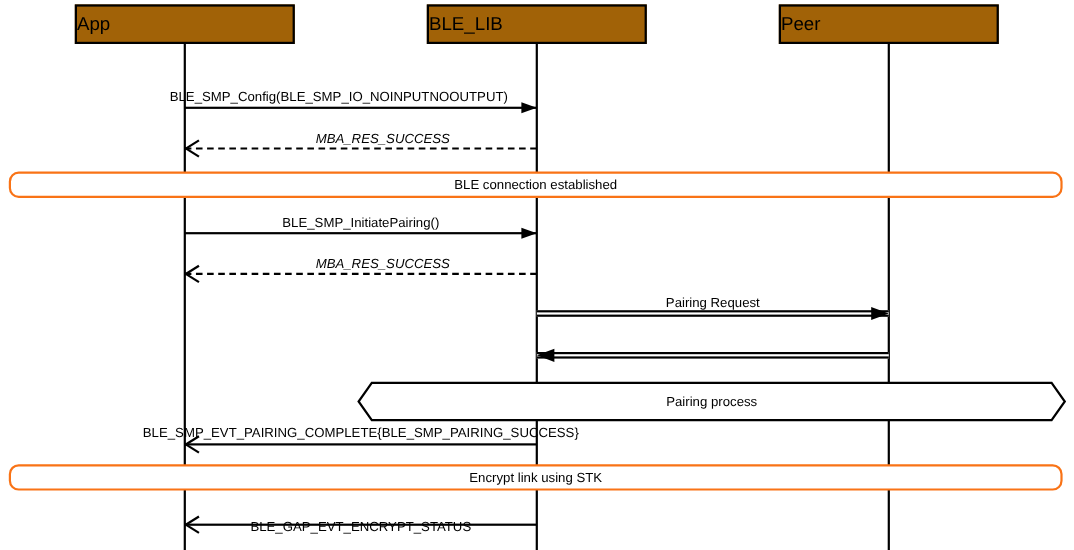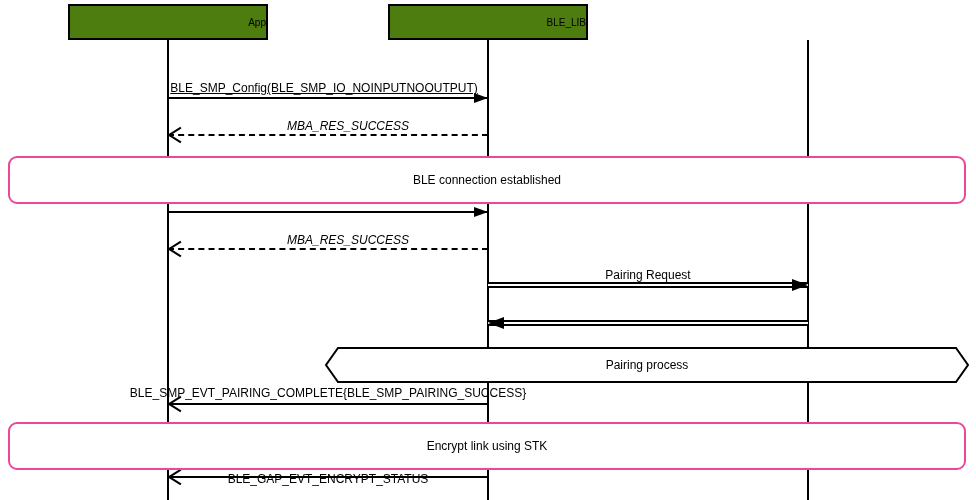--- a/index.html
+++ b/index.html
@@ -22,25 +22,25 @@
     z-index: 1;
   }
   
   .actor {
     position: absolute;
     top: 4px;
     width: 200px;
     height: 36px;
     box-sizing: border-box;
     border: 2px solid #000000;
-    background: #4d7c0f;
+    background: #a16207;
     display: flex;
     align-items: center;
-    justify-content: flex-end;
-    font-size: 10px;
+    justify-content: flex-start;
+    font-size: 17px;
     z-index: 2;
   }
   
   .mlabel {
     position: absolute;
     transform: translateX(-50%);
     white-space: nowrap;
     font-size: 12px;
     line-height: 15px;
     height: 15px;
@@ -85,23 +85,23 @@
     background: #000000;
     transform-origin: 1px 1px;
   }
   .oarrow-left::before { transform: rotate(32deg); }
   .oarrow-left::after  { transform: rotate(-32deg); }
   
   .band {
     position: absolute;
     left: 8px;
     width: 958px;
-    height: 48px;
+    height: 24px;
     box-sizing: border-box;
-    border: 2px solid #ec4899;
+    border: 2px solid #f97316;
     border-radius: 9px;
     background: #ffffff;
     display: flex;
     align-items: center;
     justify-content: center;
     font-size: 12px;
     z-index: 4;
   }
   
   .pointed-band { position: absolute; left: 324px; top: 346px; width: 646px; height: 38px; z-index: 4; }
@@ -121,33 +121,37 @@
   <div class="lifeline" style="left:167px;"></div>
   <div class="lifeline" style="left:487px;"></div>
   <div class="lifeline" style="left:807px;"></div>
 
   <div class="actor" style="left:68px;">
     <span>App</span>
   </div>
   <div class="actor" style="left:388px;">
     <span>BLE_LIB</span>
   </div>
+  <div class="actor" style="left:708px;">
+    <span>Peer</span>
+  </div>
 
-  <div class="mlabel" style="left:324px; top:81px;text-decoration:underline;">BLE_SMP_Config(BLE_SMP_IO_NOINPUTNOOUTPUT)</div>
+  <div class="mlabel" style="left:308px; top:81px;">BLE_SMP_Config(BLE_SMP_IO_NOINPUTNOOUTPUT)</div>
   <div class="mline solid" style="left:168px; top:97px; width:320px;"></div>
   <div class="tri-right" style="left:474px; top:93px;"></div>
 
   <div class="mlabel italic" style="left:328px; top:119px;">MBA_RES_SUCCESS</div>
   <div class="mline dashed" style="left:168px; top:134px; width:320px;"></div>
   <div class="oarrow-left" style="left:168px; top:127px;"></div>
 
   <div class="band" style="top:156px;">
     <span>BLE connection established</span>
   </div>
 
+  <div class="mlabel" style="left:328px; top:195px;">BLE_SMP_InitiatePairing()</div>
   <div class="mline solid" style="left:168px; top:211px; width:320px;"></div>
   <div class="tri-right" style="left:474px; top:207px;"></div>
 
   <div class="mlabel italic" style="left:328px; top:233px;">MBA_RES_SUCCESS</div>
   <div class="mline dashed" style="left:168px; top:248px; width:320px;"></div>
   <div class="oarrow-left" style="left:168px; top:241px;"></div>
 
   <div class="mlabel underline" style="left:648px; top:268px;">Pairing Request</div>
   <div class="mline double" style="left:488px; top:282px; width:320px;"></div>
   <div class="tri-right big" style="left:792px; top:279px;"></div>

